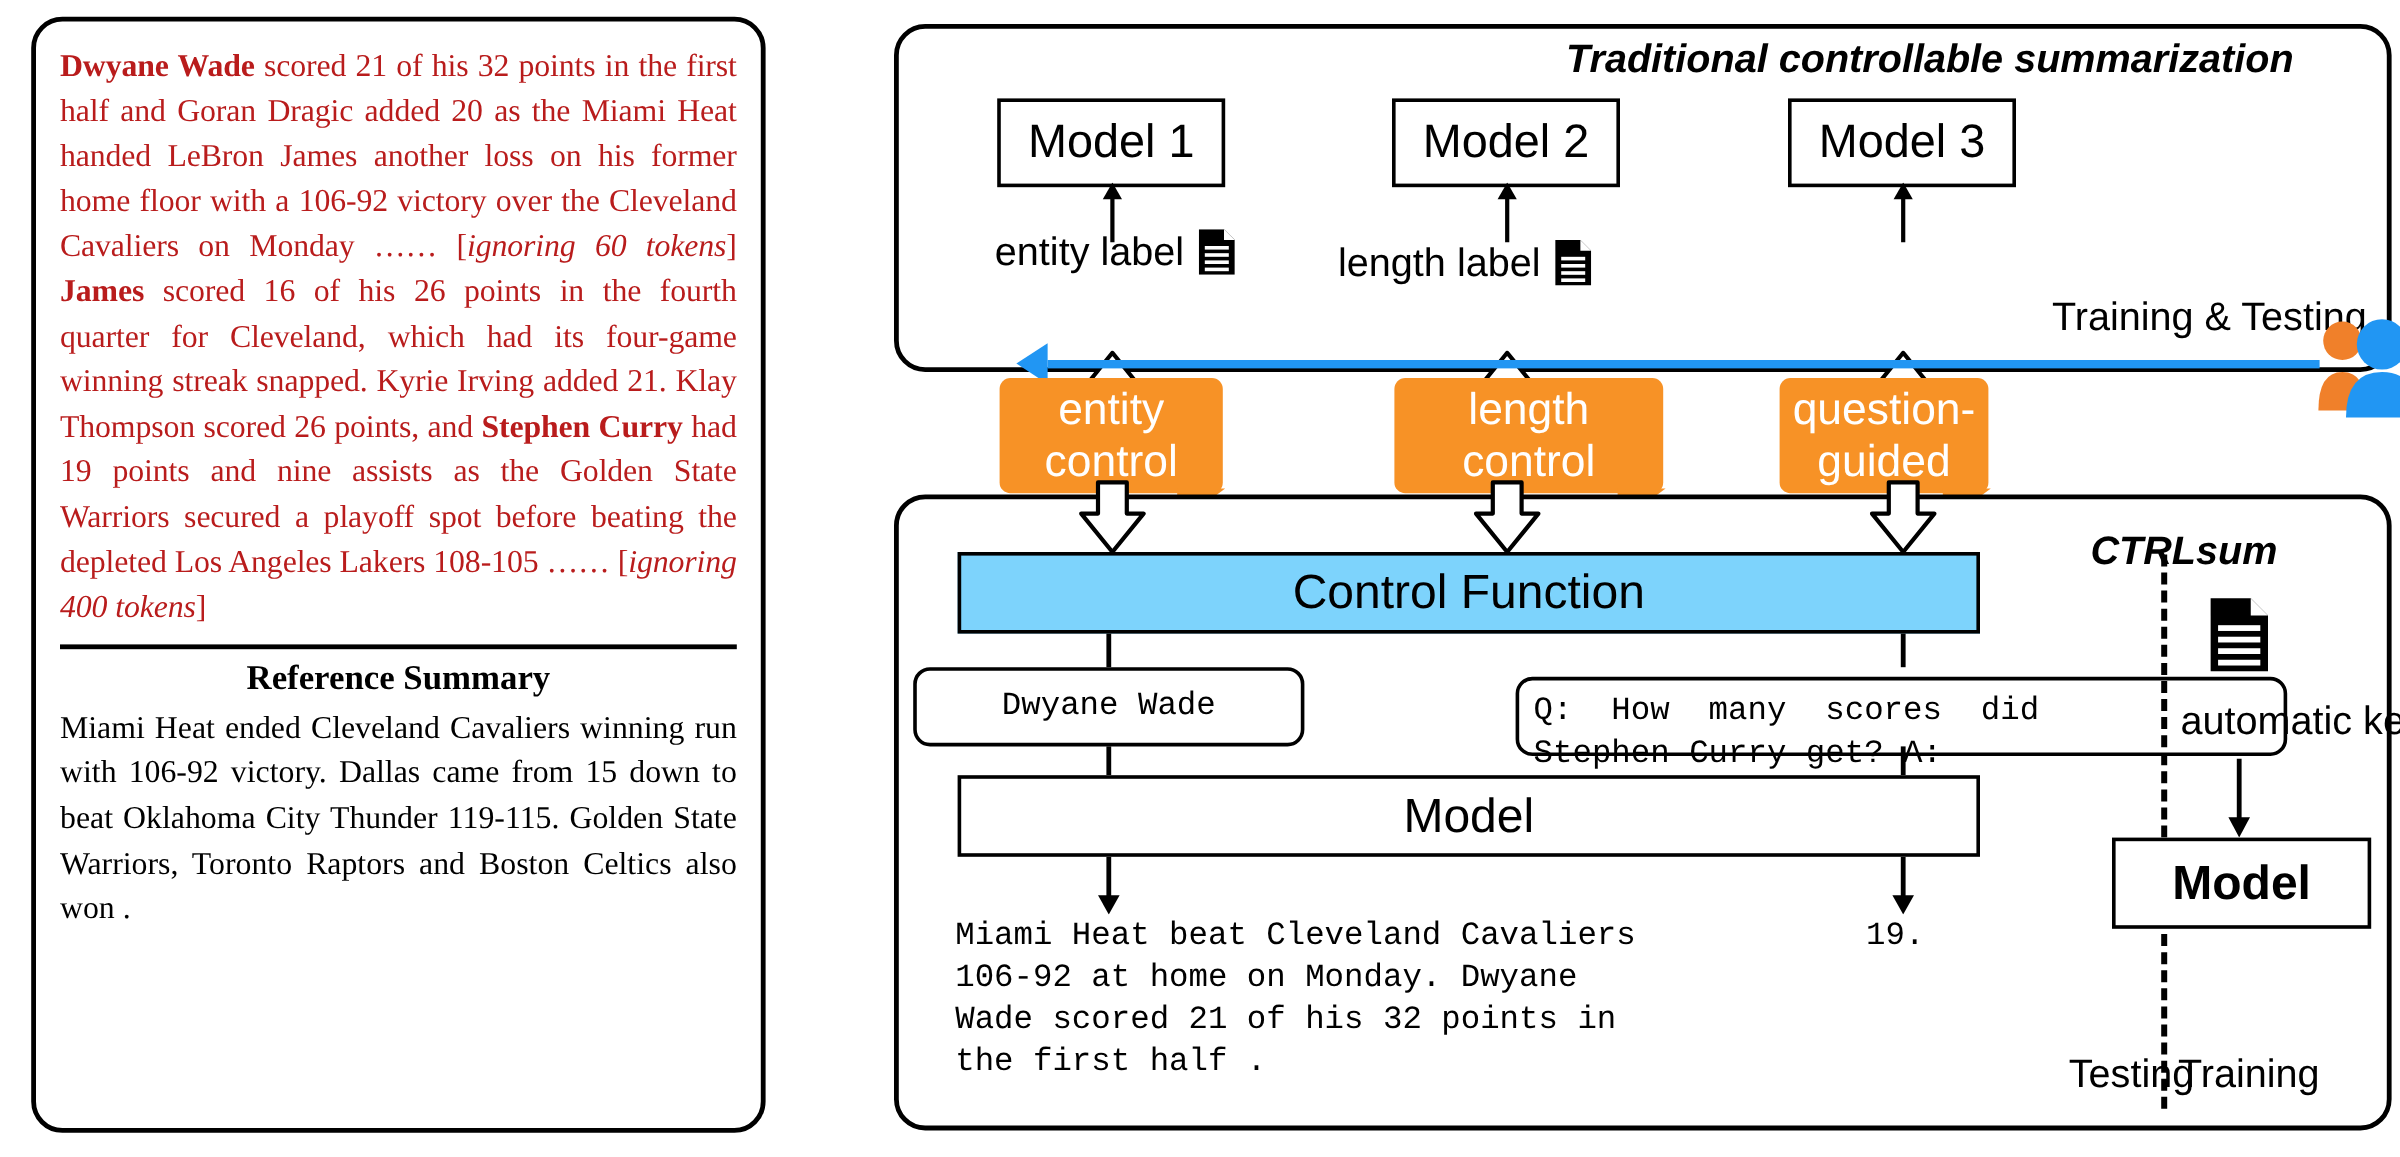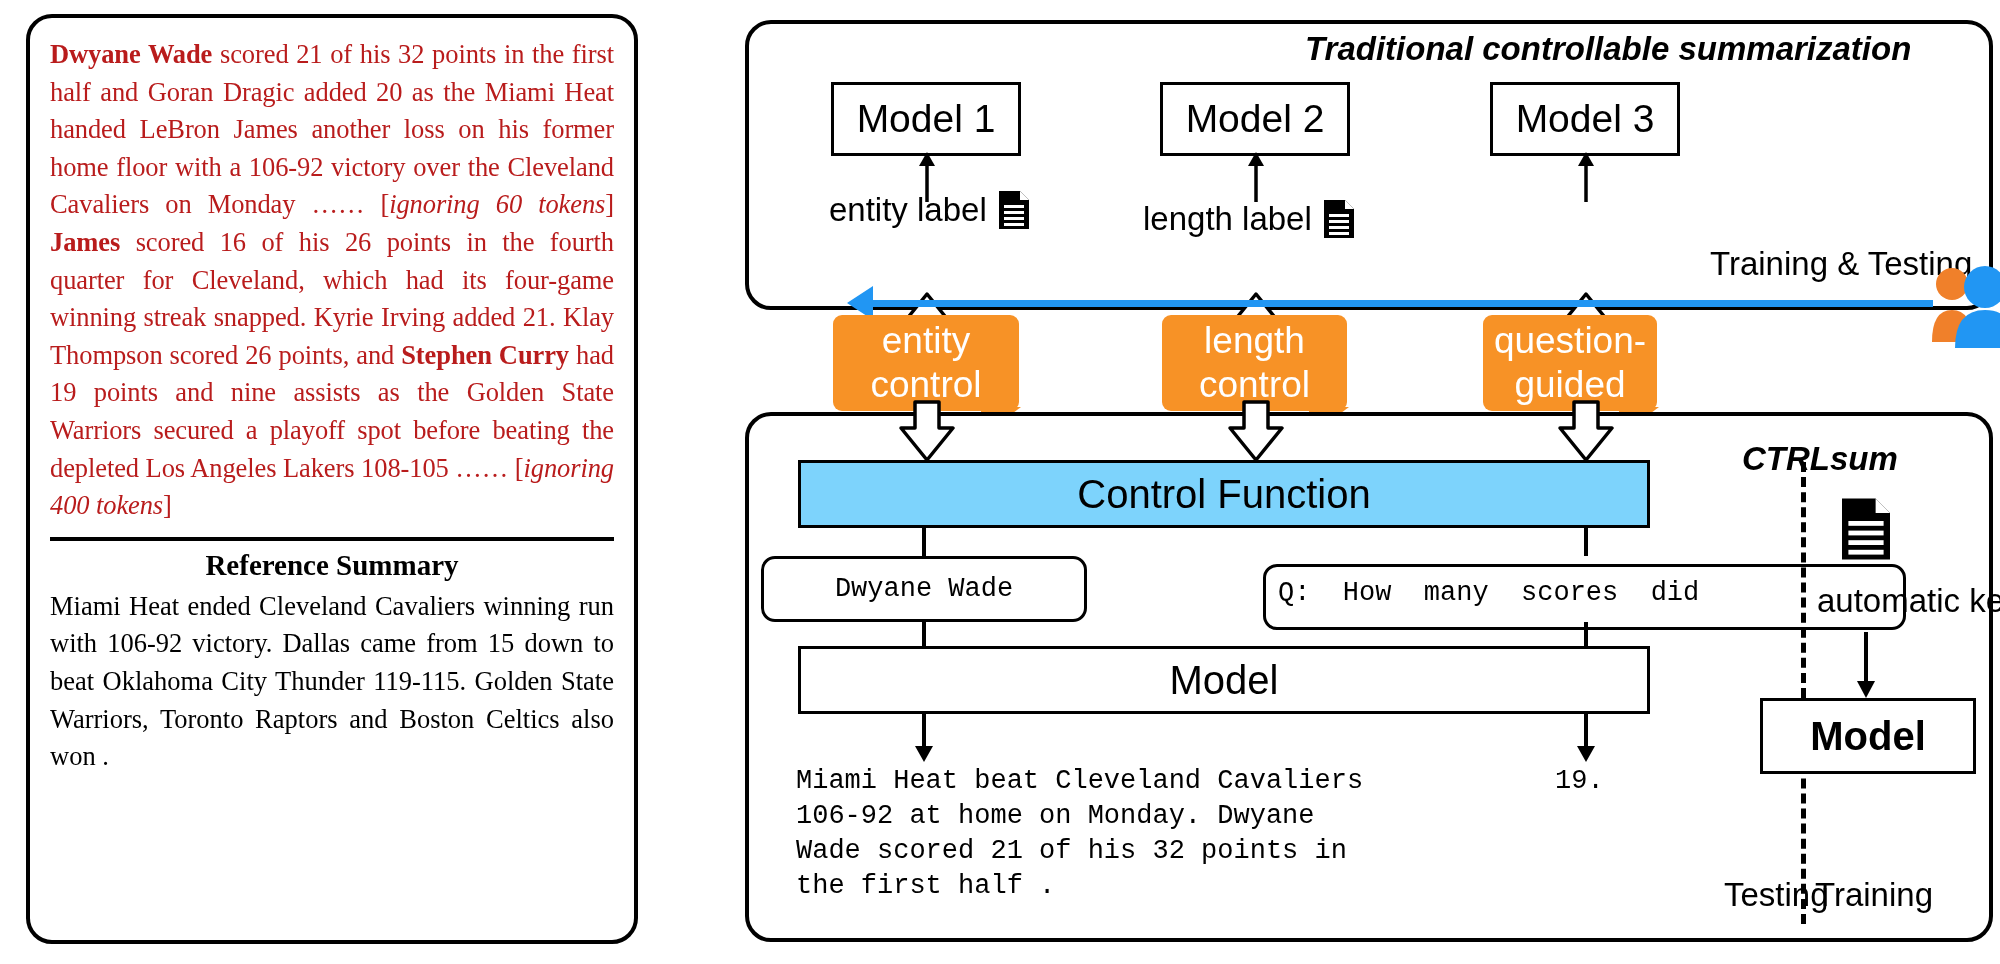--- a/index.html
+++ b/index.html
@@ -159,21 +159,21 @@
       <path d="M0 0 H21 L30 9 V38 H0 Z" fill="#000"></path>
       <path d="M21 0 L30 9 H21 Z" fill="#fff"></path>
       <g fill="#fff">
           <rect x="5" y="14" width="20" height="3"></rect>
           <rect x="5" y="20" width="20" height="3"></rect>
           <rect x="5" y="26" width="20" height="3"></rect>
           <rect x="5" y="32" width="20" height="3"></rect>
         </g>
     </svg>
   </div>
-  <div class="label-row" style="left:493px; top:200px;justify-content:flex-end;">
+  <div class="label-row" style="left:465px; top:200px;justify-content:flex-end;">
     <span>length label</span>
     <svg class="doc-icon" viewBox="0 0 30 38">
       <path d="M0 0 H21 L30 9 V38 H0 Z" fill="#000"></path>
       <path d="M21 0 L30 9 H21 Z" fill="#fff"></path>
       <g fill="#fff">
           <rect x="5" y="14" width="20" height="3"></rect>
           <rect x="5" y="20" width="20" height="3"></rect>
           <rect x="5" y="26" width="20" height="3"></rect>
           <rect x="5" y="32" width="20" height="3"></rect>
         </g>
@@ -200,21 +200,21 @@
     <path d="M70 84 Q70 52 90 52 Q110 52 110 84 Z" fill="#F0802A"></path>
     <circle cx="55" cy="29" r="21" fill="#2196F3"></circle>
     <path d="M25 90 Q25 52 55 52 Q85 52 85 90 Z" fill="#2196F3"></path>
   </svg>
 
   <div class="ctrl-bubble" style="left:183px; top:315px; width:186px; height:96px;">
     <span>entity</span>
     <span>control</span>
     <span class="tail"></span>
   </div>
-  <div class="ctrl-bubble" style="left:512px; top:315px; width:185px; height:96px;">
+  <div class="ctrl-bubble" style="left:512px; top:315px; width:224px; height:96px;">
     <span>length</span>
     <span>control</span>
     <span class="tail"></span>
   </div>
   <div class="ctrl-bubble" style="left:833px; top:315px; width:174px; height:96px;">
     <span>question-</span>
     <span>guided</span>
     <span class="tail"></span>
   </div>
 
@@ -231,21 +231,21 @@
     <polygon points="28,60 54,28 40,28 40,2 16,2 16,28 2,28" fill="#fff" stroke="#000" stroke-width="3.5" stroke-linejoin="round"></polygon>
   </svg>
 
   <div id="control-function" style="left:148px; top:460px; width:852px; height:68px;">Control Function</div>
 
   <div class="plain-line" style="left:272px; top:528px; width:4px; height:28px;"></div>
   <div class="plain-line" style="left:934px; top:528px; width:4px; height:28px;"></div>
 
   <div class="mono-box center" style="left:111px; top:556px; width:326px; height:66px;">Dwyane Wade</div>
 
-  <div class="mono-box" style="left:613px; top:564px; width:643px; height:66px;"><span>Q:  How  many  scores  did</span><br></div>
+  <div class="mono-box" style="left:613px; top:564px; width:643px; height:66px;"><span>Q:  How  many  scores  did</span><br><span>Stephen Curry get? A:</span></div>
 
   <div class="plain-line" style="left:272px; top:622px; width:4px; height:24px;"></div>
   <div class="plain-line" style="left:934px; top:622px; width:4px; height:24px;"></div>
 
   <div class="model-box" style="left:148px; top:646px; width:852px; height:68px; font-size:40px;">Model</div>
 
   <svg class="thin-arrow" style="left:258px; top:714px;" width="32" height="48">
     <line x1="16" y1="0" x2="16" y2="38" stroke="#000" stroke-width="4"></line>
     <polygon points="16,48 7,32 25,32" fill="#000"></polygon>
   </svg>

